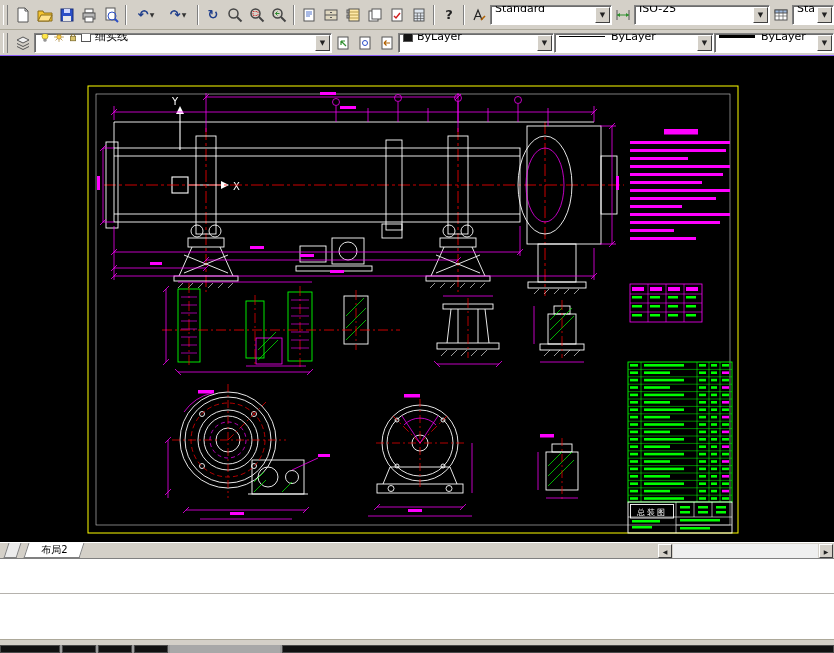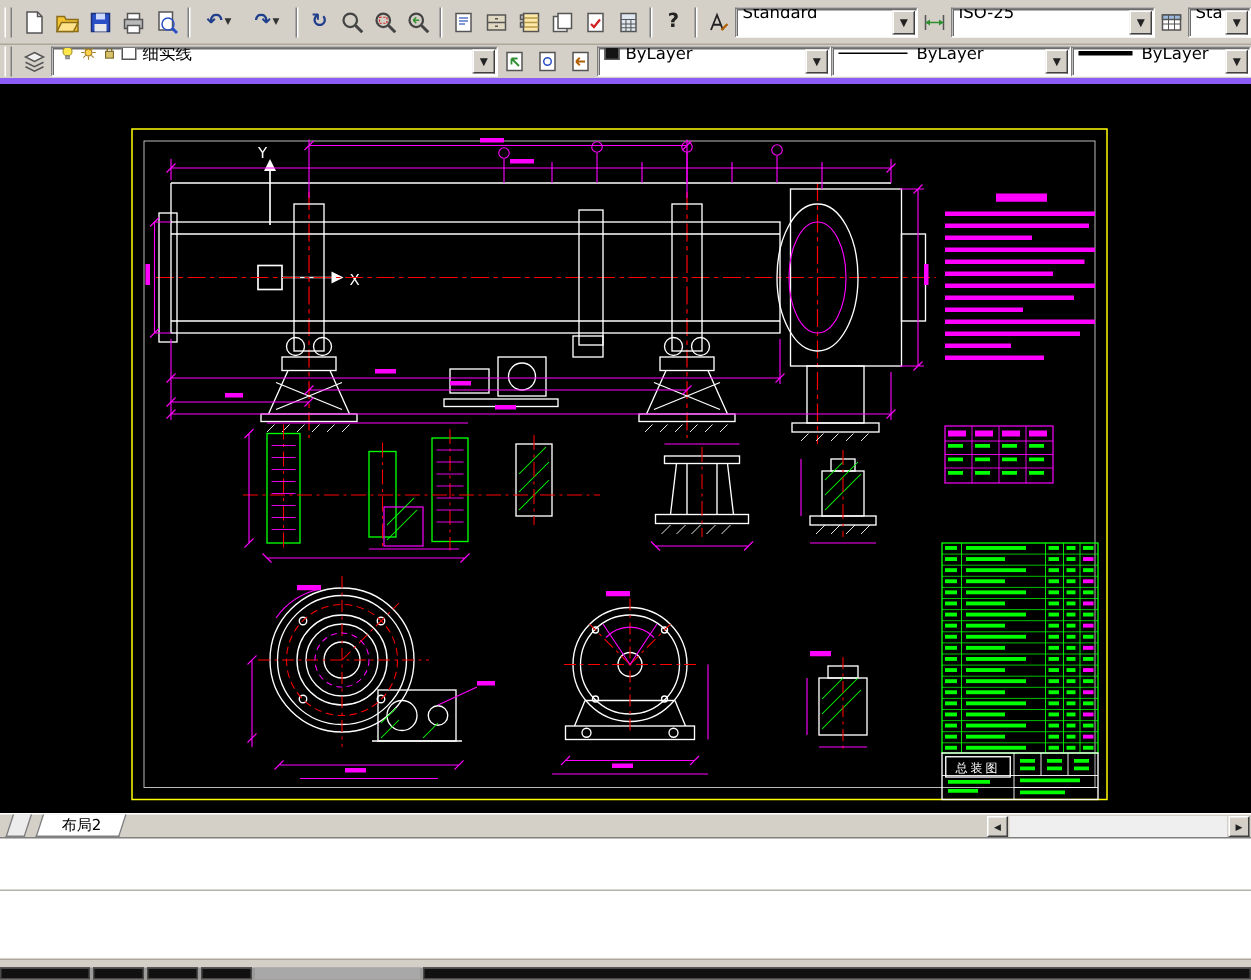--- a/index.html
+++ b/index.html
@@ -2,21 +2,21 @@
 <html><head>
 <meta charset="utf-8">
 <style>
 *{margin:0;padding:0;box-sizing:border-box}
 html,body{width:834px;height:653px;overflow:hidden;background:#d4d0c8;
   font-family:"DejaVu Sans","Liberation Sans",sans-serif;font-size:11px;color:#000}
 body{position:relative}
 
 #tb1,#tb2{position:absolute;left:0;width:834px;display:flex;align-items:center;background:#d4d0c8}
 #tb1{top:0;height:30px;border-bottom:1px solid #aca899}
-#tb2{top:30px;height:26px;border-bottom:4px solid #8b5cf6}
+#tb2{top:30px;height:26px;border-bottom:1px solid #8b5cf6}
 .grip{width:5px;height:20px;margin:0 4px 0 3px;border-left:1px solid #fff;border-right:1px solid #808080;flex:0 0 auto}
 .sep{width:2px;height:20px;border-left:1px solid #808080;border-right:1px solid #fff;margin:0 3px;flex:0 0 auto}
 .tbtn{width:22px;height:22px;display:flex;align-items:center;justify-content:center;flex:0 0 auto}
 .tbtn.wdd{width:32px}
 .ic{width:16px;height:16px;display:block}
 .ic12{width:12px;height:12px;margin-right:2px;flex:0 0 auto}
 .uni{font-size:13px;font-weight:bold;color:#1f3e8c;line-height:1}
 .uni.help{color:#222}
 .ddmini{font-size:6px;color:#333;margin-left:1px}
 .combo{height:20px;background:#fff;border:1px solid;border-color:#808080 #fff #fff #808080;

